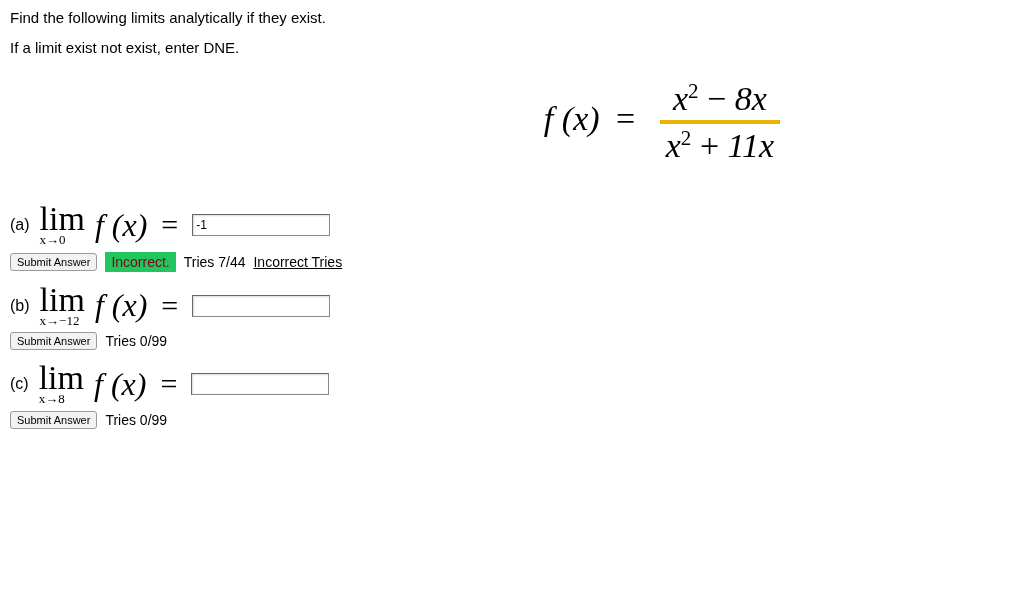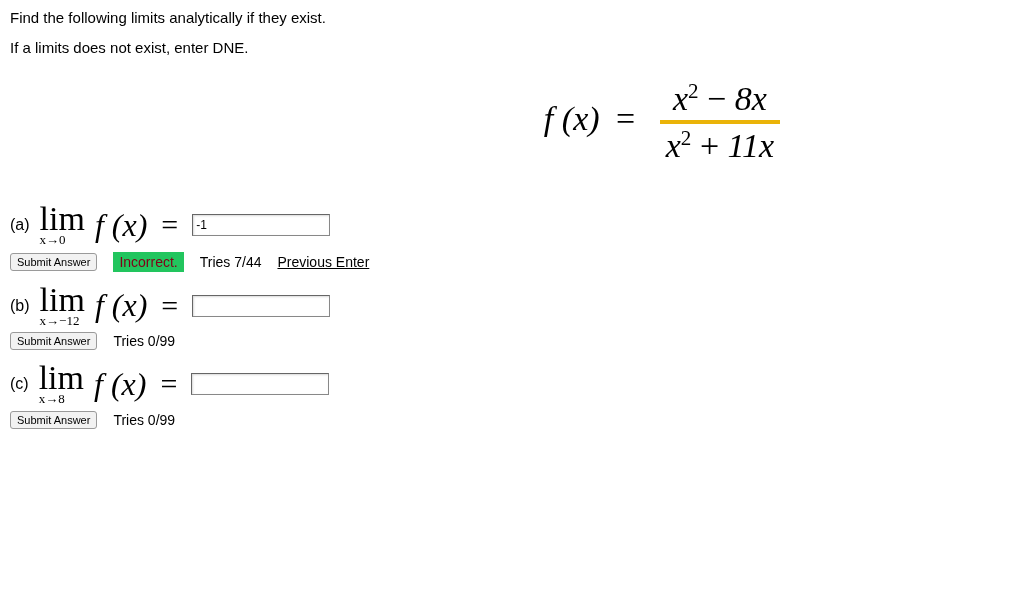--- a/index.html
+++ b/index.html
@@ -96,21 +96,21 @@
     border: 1px solid #888;
     border-top-color: #666;
     border-left-color: #666;
     box-shadow: inset 1px 1px 2px rgba(0,0,0,0.15);
     padding: 1px 3px;
   }
   .feedback {
     margin: 6px 0 6px 0;
     display: flex;
     align-items: center;
-    gap: 16px;
+    gap: 8px;
     font-size: 14px;
   }
   button.submit {
     font-family: Arial, sans-serif;
     font-size: 11px;
     padding: 2px 6px;
     background: #f2f2f2;
     border: 1px solid #9a9a9a;
     border-radius: 3px;
     cursor: pointer;
@@ -132,21 +132,21 @@
     font-size: 14px;
   }
   .minus { font-style: normal; }
 </style>
 </head>
 <body>
 
 <div class="intro">
   <div>Find the following limits analytically if they exist.</div>
   <div style="height:10px"></div>
-  <div>If a limits does not exist, enter DNE.</div>
+  <div>If a limit exist not exist, enter DNE.</div>
 </div>
 
 <div class="math-formula">
   <span>f (x)</span>
   <span class="eqmark">=</span>
   <span class="frac">
     <span class="num">
       <span style="font-style:italic">x</span><sup>2</sup> <span class="minus">−</span> 8<span style="font-style:italic">x</span>
     </span>
     <span class="den">
@@ -163,21 +163,21 @@
       <span class="approach">x→0</span>
     </span>
     <span class="fx">f (x)</span>
     <span class="eq">=</span>
     <input class="ans" type="text" value="-1" style="">
   </div>
   <div class="feedback">
     <button class="submit">Submit Answer</button>
     <span class="incorrect">Incorrect.</span>
     <span class="tries">Tries 7/44</span>
-    <a href="#" class="prev-tries">Previous Enter</a>
+    <a href="#" class="prev-tries">Incorrect Tries</a>
   </div>
 </div>
 
 <div class="part">
   <div class="part-row">
     <span class="label">(b)</span>
     <span class="limit">
       <span class="lim">lim</span>
       <span class="approach">x→−12</span>
     </span>

